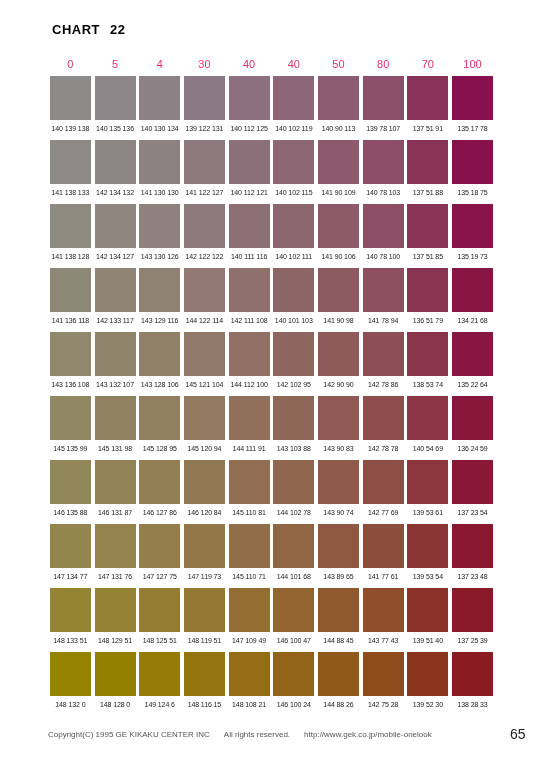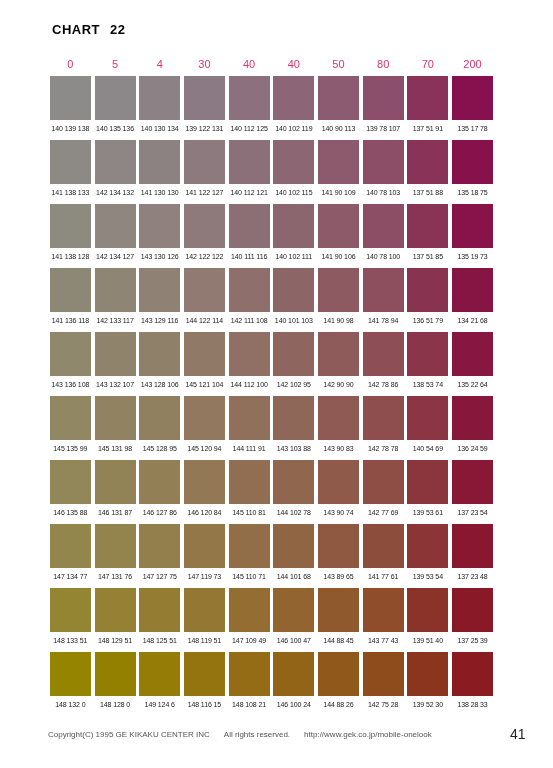--- a/index.html
+++ b/index.html
@@ -141,21 +141,21 @@
   <div class="col-headers">
       <div class="col-header" style="color: rgb(224, 51, 108);">0</div>
       <div class="col-header" style="color: rgb(224, 51, 108);">5</div>
       <div class="col-header" style="color: rgb(224, 51, 108);">4</div>
       <div class="col-header" style="color: rgb(224, 51, 108);">30</div>
       <div class="col-header" style="color: rgb(224, 51, 108);">40</div>
       <div class="col-header" style="color: rgb(224, 51, 108);">40</div>
       <div class="col-header" style="color: rgb(224, 51, 108);">50</div>
       <div class="col-header" style="color: rgb(224, 51, 108);">80</div>
       <div class="col-header" style="color: rgb(224, 51, 108);">70</div>
-      <div class="col-header" style="color: rgb(224, 51, 108);">200</div>
+      <div class="col-header" style="color: rgb(224, 51, 108);">100</div>
     </div>
   <div id="rows-container">
       <div class="row">
         <div class="swatches">
           <div class="swatch-cell">
             <div class="swatch" style="background: rgb(140, 139, 138);"></div>
           </div>
           <div class="swatch-cell">
             <div class="swatch" style="background: rgb(140, 135, 136);"></div>
           </div>
@@ -610,13 +610,13 @@
           <div class="value-cell">139 52 30</div>
           <div class="value-cell">138 28 33</div>
         </div>
       </div>
     </div>
 </div>
 
 <div class="footer">
   <span>Copyright(C) 1995 GE KIKAKU CENTER INC</span><span>All rights reserved.</span><span>http://www.gek.co.jp/mobile-onelook</span>
 </div>
-<div class="page-num">41</div>
+<div class="page-num">65</div>
 
 </body></html>

